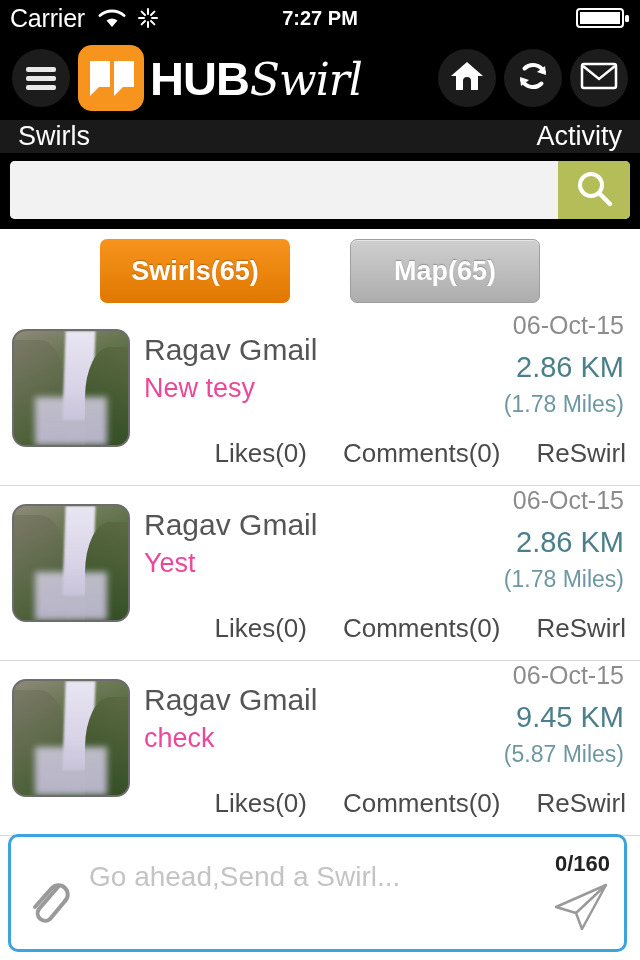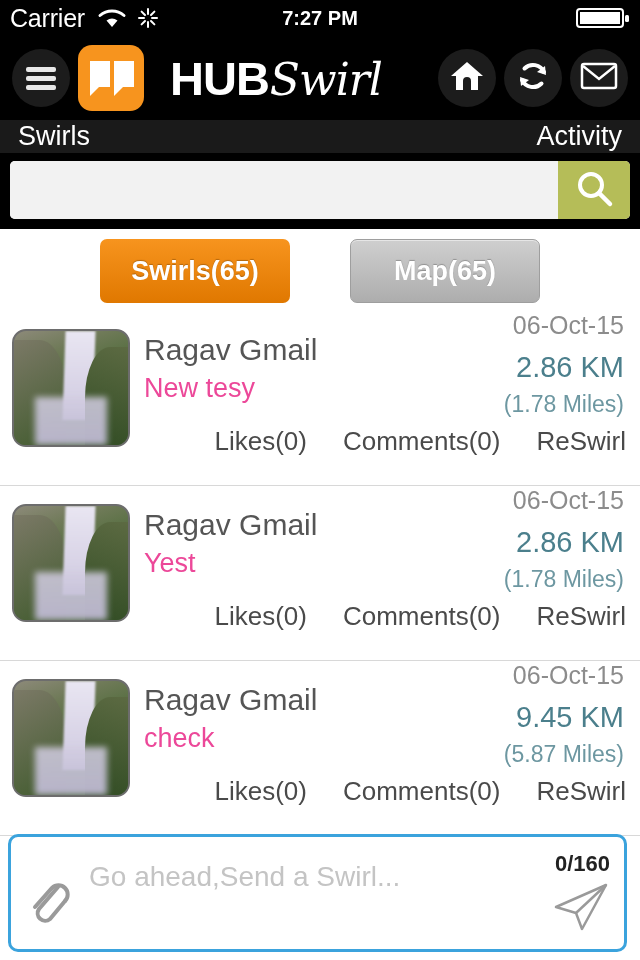--- a/index.html
+++ b/index.html
@@ -35,21 +35,21 @@
     width:58px; height:58px; border-radius:50%;
     background:#1c1c1c;
     display:flex; align-items:center; justify-content:center;
     flex:0 0 auto;
   }
   .burger { width:30px; }
   .burger i {
     display:block; height:5px; background:#e8e8e8;
     border-radius:2px; margin:4px 0;
   }
-  .logo-wrap { display:flex; align-items:center; margin-left:8px;gap:20px; }
+  .logo-wrap { display:flex; align-items:center; margin-left:8px; }
   .logo-mark {
     width:66px; height:66px; border-radius:14px;
     background:#f7941e; position:relative; flex:0 0 auto;
   }
   .bub { position:absolute; background:#fff; width:20px; height:26px; top:16px; }
   .bub.l { left:12px; }
   .bub.r { left:36px; }
   .bub:after {
     content:""; position:absolute; bottom:-9px; left:0;
     border-left:9px solid #fff; border-bottom:9px solid transparent;
@@ -160,21 +160,21 @@
   }
   .r-km {
     position:absolute; right:16px; top:40px;
     font-size:29px; color:#4b7f8c;
   }
   .r-mi {
     position:absolute; right:16px; top:80px;
     font-size:23px; color:#6d97a1;
   }
   .r-actions {
-    position:absolute; right:14px; bottom:28px;
+    position:absolute; right:14px; bottom:16px;
     display:flex; gap:36px; font-size:26px; color:#4a4a4a;
   }
   .act { cursor:pointer; }
 
   
   .compose {
     position:absolute; left:8px; right:13px; bottom:8px;
     height:118px; border:3px solid #3ba3dd; border-radius:10px;
     background:#fff;
   }

